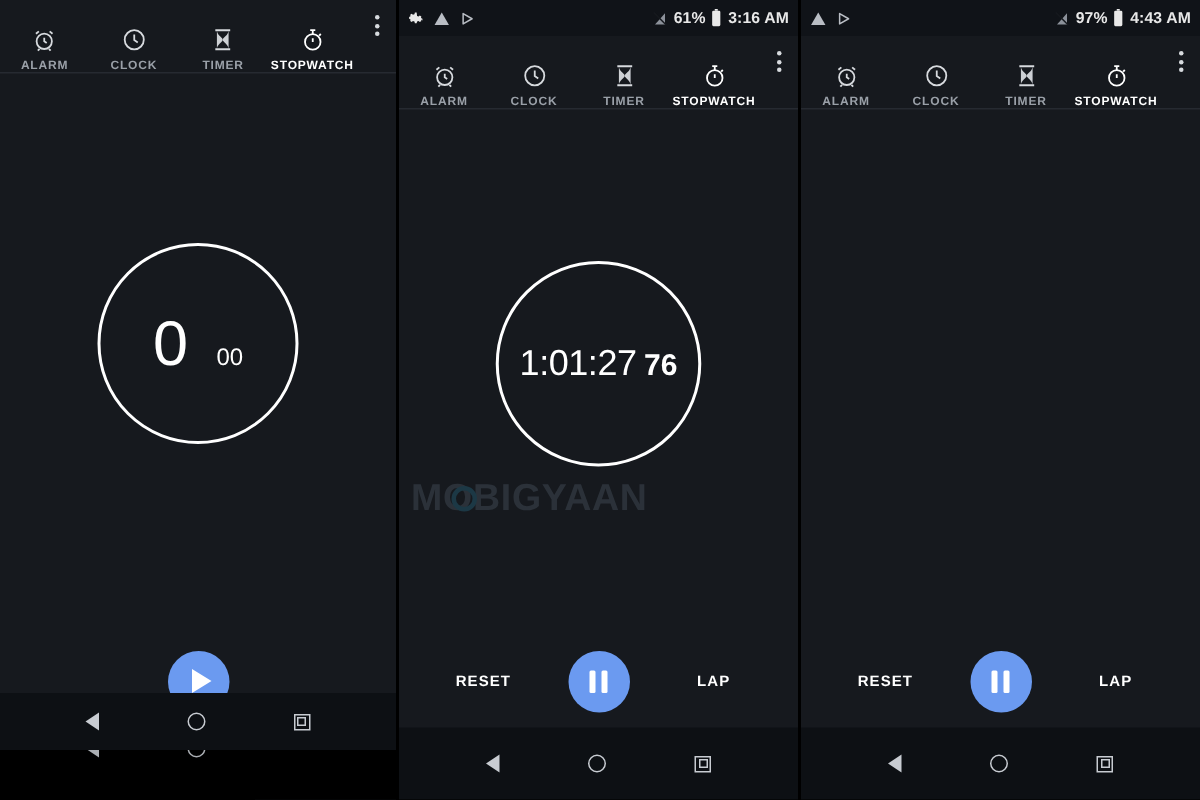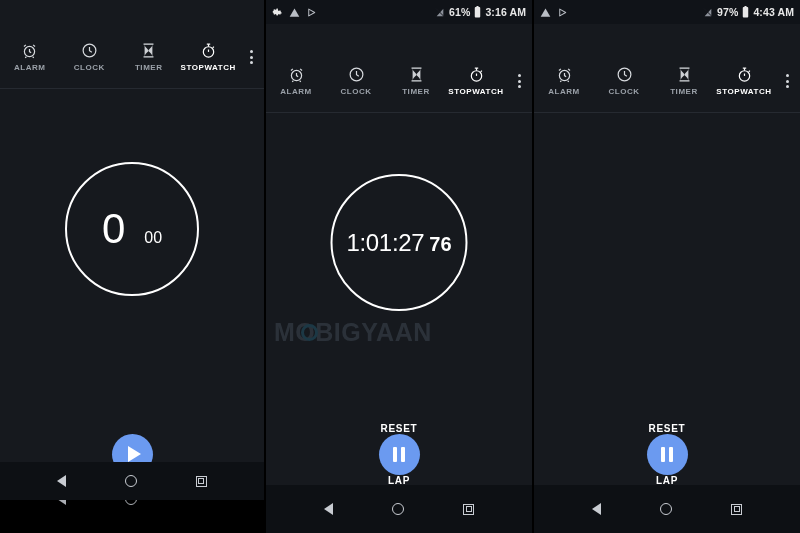--- a/index.html
+++ b/index.html
@@ -55,25 +55,24 @@
     gap: 4px;
   }
   .sb-icon { display: inline-flex; align-items: center; }
   .sb-text { letter-spacing: 0.1px; }
 
   
   .tabbar {
     height: 49px;
     background: #16191e;
     display: flex;
-    align-items: flex-start;
+    align-items: flex-end;
     position: relative;
     box-sizing: border-box;
     border-bottom: 1px solid #262a31;
-    margin-top: 40px;
   }
   .tab {
     flex: 1 1 0;
     display: flex;
     flex-direction: column;
     align-items: center;
     justify-content: center;
     gap: 3px;
     padding-top: 2px;
   }
@@ -138,21 +137,21 @@
   
   .controls {
     position: absolute;
     left: 0; right: 0;
     bottom: 48px;
     height: 62px;
     display: flex;
     align-items: center;
   }
   .panel-1 .controls { justify-content: center; }
-  .panel-2 .controls, .panel-3 .controls { justify-content: center; flex-direction: column; }
+  .panel-2 .controls, .panel-3 .controls { justify-content: center; }
 
   .txt-btn {
     color: #ffffff;
     font-size: 10px;
     font-weight: bold;
     letter-spacing: 0.7px;
     flex: 1 1 0;
     text-align: center;
   }
   .fab {

